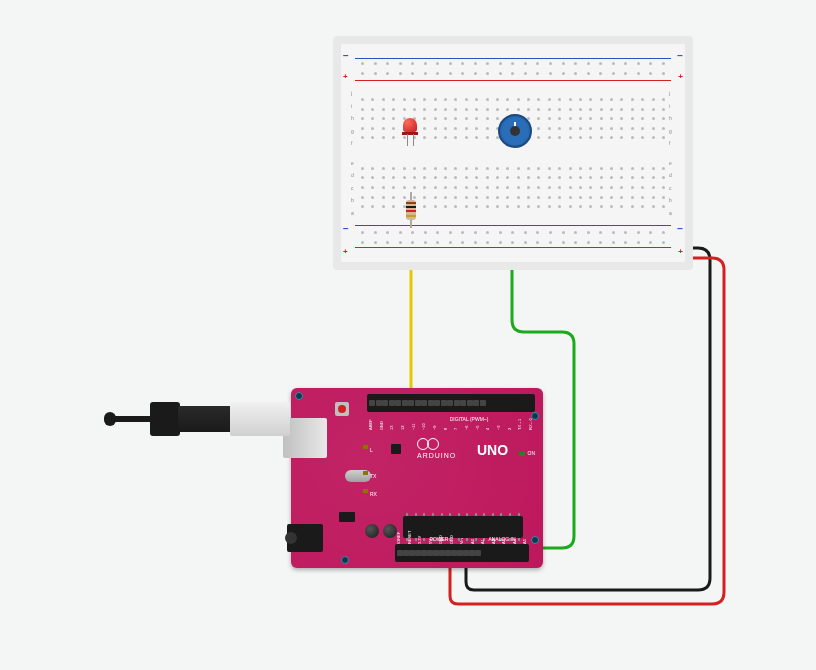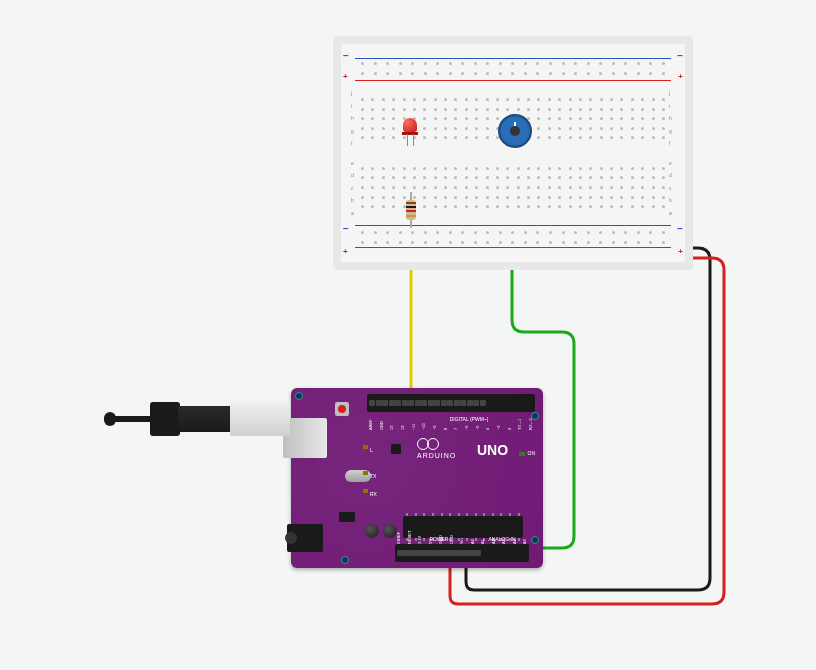--- a/index.html
+++ b/index.html
@@ -33,21 +33,21 @@
   .pot-body { width: 34px; height: 34px; background: radial-gradient(circle, #2a6db8 60%, #1a4a80); border-radius: 50%; position: relative; border: 2px solid #1a4a80; }
   .pot-knob { position: absolute; left: 50%; top: 50%; width: 10px; height: 10px; background: #333; border-radius: 50%; transform: translate(-50%, -50%); }
   .pot-indicator { position: absolute; left: 50%; top: 6px; width: 2px; height: 8px; background: #fff; transform: translateX(-50%); }
   
   .resistor { position: absolute; left: 75px; top: 156px; width: 6px; height: 36px; }
   .res-body { position: absolute; left: -2px; top: 8px; width: 10px; height: 20px; background: #d4b896; border-radius: 3px; }
   .res-band { position: absolute; left: 0; width: 10px; height: 2px; }
   .res-lead { position: absolute; left: 2px; width: 2px; height: 8px; background: #aaa; }
   
   
-  .arduino { position: absolute; left: 291px; top: 388px; width: 252px; height: 180px; background: #701a75; border-radius: 6px; box-shadow: 0 2px 4px rgba(0,0,0,0.3); }
+  .arduino { position: absolute; left: 291px; top: 388px; width: 252px; height: 180px; background: #be185d; border-radius: 6px; box-shadow: 0 2px 4px rgba(0,0,0,0.3); }
   .ard-overlay { position: absolute; inset: 0; background: radial-gradient(circle at 30% 40%, rgba(255,255,255,0.05), transparent); border-radius: 6px; }
   .header-top { position: absolute; top: 6px; left: 76px; width: 168px; height: 18px; background: #1a1a1a; border-radius: 2px; display: flex; align-items: center; padding: 0 2px; gap: 0.5px; }
   .pin { width: 6px; height: 6px; background: #444; border-radius: 1px; display: inline-block; }
   .header-bot { position: absolute; bottom: 6px; left: 104px; width: 134px; height: 18px; background: #1a1a1a; border-radius: 2px; display: flex; align-items: center; padding: 0 2px; }
   .usb-port { position: absolute; left: -8px; top: 30px; width: 44px; height: 40px; background: linear-gradient(90deg, #c0c0c0, #e8e8e8); border-radius: 2px; }
   .power-jack { position: absolute; left: -4px; bottom: 16px; width: 36px; height: 28px; background: #1a1a1a; border-radius: 2px; }
   .power-jack-hole { position: absolute; left: -2px; top: 8px; width: 12px; height: 12px; background: #333; border-radius: 50%; }
   .reset-btn { position: absolute; left: 44px; top: 14px; width: 14px; height: 14px; background: #c0c0c0; border-radius: 2px; }
   .reset-btn::after { content: ''; position: absolute; left: 3px; top: 3px; width: 8px; height: 8px; background: #d42020; border-radius: 50%; }
   .chip { position: absolute; left: 112px; bottom: 30px; width: 120px; height: 22px; background: #1a1a1a; border-radius: 2px; }

